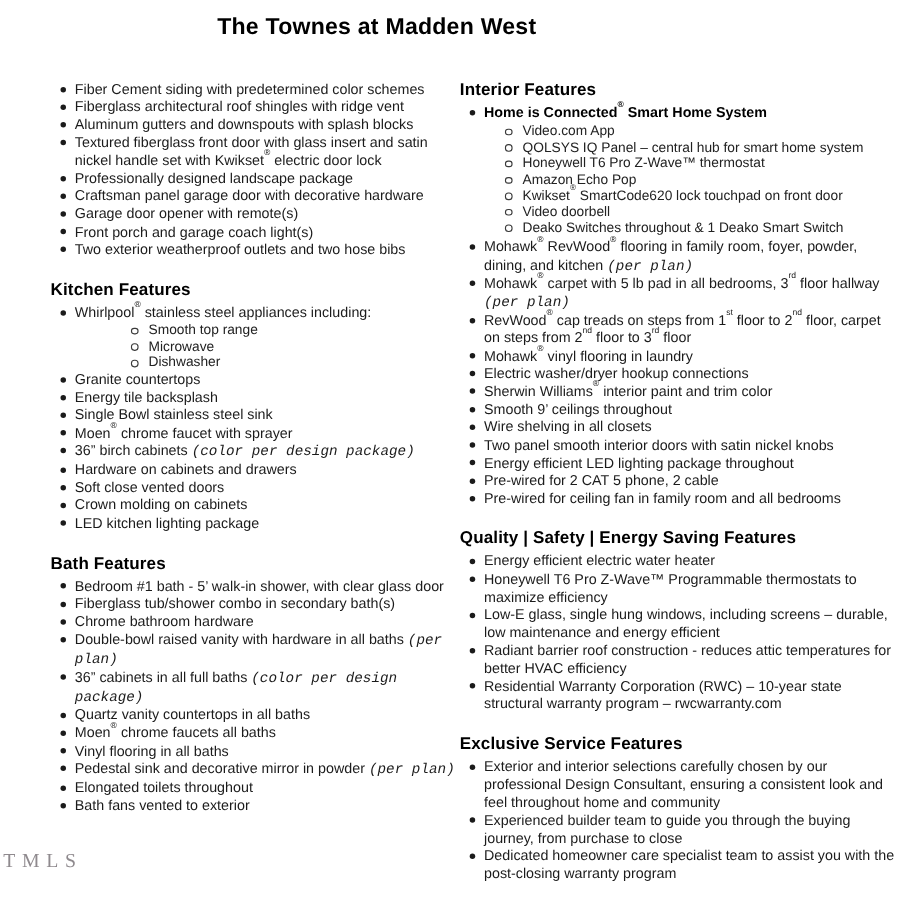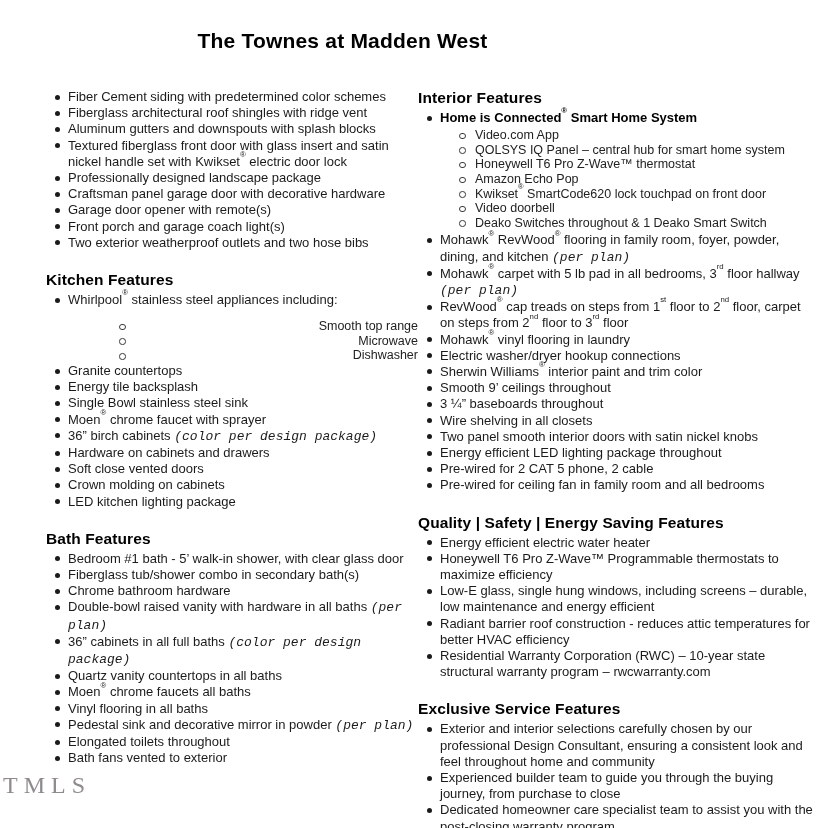--- a/index.html
+++ b/index.html
@@ -4,21 +4,21 @@
 <style>
   * { margin:0; padding:0; box-sizing:border-box; }
   html,body { background:#ffffff; }
   body {
     width:825px; height:828px;
     font-family:"Liberation Sans", sans-serif;
     color:#161616;
     position:relative;
     overflow:hidden;
   }
-  .page { position:relative; width:685px; height:828px; padding:29px 10px 0 46px; }
+  .page { position:relative; width:685px; height:828px; padding:13px 10px 0 46px; }
   .doc-title {
     text-align:center;
     font-size:21px;
     font-weight:700;
     color:#000;
     margin-right:36px;
     margin-bottom:36px;
     letter-spacing:0.2px;
   }
   .columns { display:flex; align-items:flex-start; }
@@ -62,29 +62,29 @@
   .lvl2 > li::before {
     content:'';
     position:absolute;
     left:3px; top:4.6px;
     width:4.5px; height:4.5px;
     border-radius:50%;
     background:transparent;
     border:1.2px solid #3a3a3a;
   }
   
-  .col-left  .lvl2 { margin-left:48px; margin-top:11px;text-align:right; }
+  .col-left  .lvl2 { margin-left:48px; margin-top:1px; }
   .col-right .lvl2 { margin-left:16px; margin-top:2px; margin-bottom:2px; }
   sup { font-size:0.6em; line-height:0; position:relative; top:-0.45em; }
   em  { font-style:italic;font-family:Liberation Mono, monospace; }
   .watermark {
     position:absolute;
     left:3px; top:772px;
     font-family:"Liberation Serif", serif;
-    font-size:24px;
+    font-size:18px;
     font-weight:400;
     color:#8f8a8e;
     letter-spacing:6px;
   }
 </style>
 </head>
 <body>
 
 <div class="page">
   <h1 class="doc-title">The Townes at Madden West</h1>
@@ -152,21 +152,20 @@
                 <li>Video doorbell</li>
                 <li>Deako Switches throughout &amp; 1 Deako Smart Switch</li>
               </ul></li>
             <li>Mohawk<sup>®</sup> RevWood<sup>®</sup> flooring in family room, foyer, powder, dining, and kitchen <em>(per plan)</em></li>
             <li>Mohawk<sup>®</sup> carpet with 5 lb pad in all bedrooms, 3<sup>rd</sup> floor hallway <em>(per plan)</em></li>
             <li>RevWood<sup>®</sup> cap treads on steps from 1<sup>st</sup> floor to 2<sup>nd</sup> floor, carpet on steps from 2<sup>nd</sup> floor to 3<sup>rd</sup> floor</li>
             <li>Mohawk<sup>®</sup> vinyl flooring in laundry</li>
             <li>Electric washer/dryer hookup connections</li>
             <li>Sherwin Williams<sup>®</sup> interior paint and trim color</li>
             <li>Smooth 9’ ceilings throughout</li>
-            <li>3 ¼” baseboards throughout</li>
             <li>Wire shelving in all closets</li>
             <li>Two panel smooth interior doors with satin nickel knobs</li>
             <li>Energy efficient LED lighting package throughout</li>
             <li>Pre-wired for 2 CAT 5 phone, 2 cable</li>
             <li>Pre-wired for ceiling fan in family room and all bedrooms</li>
           </ul>
         </section>
         <section>
           <h2>Quality | Safety | Energy Saving Features</h2>
           <ul class="lvl1">

